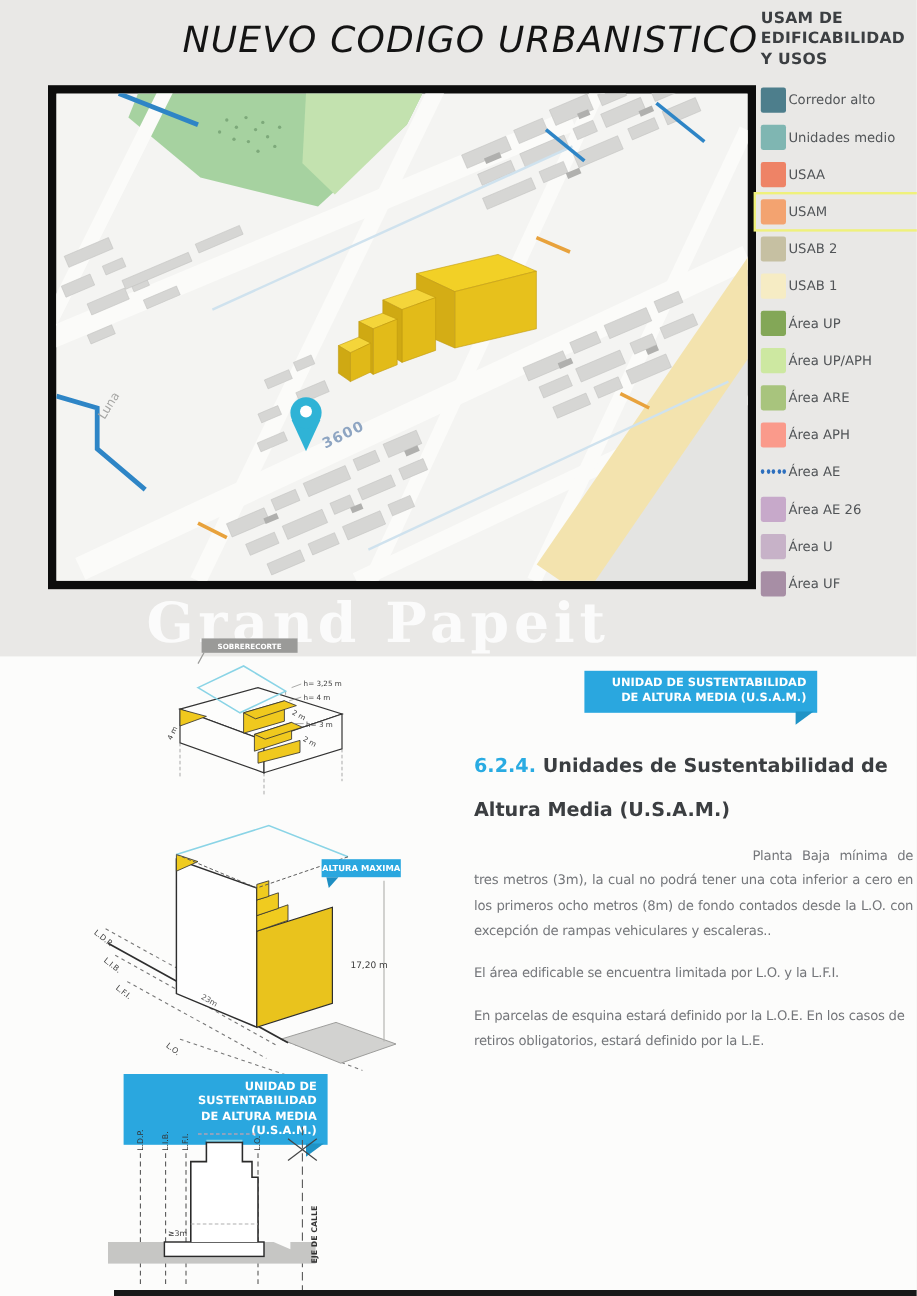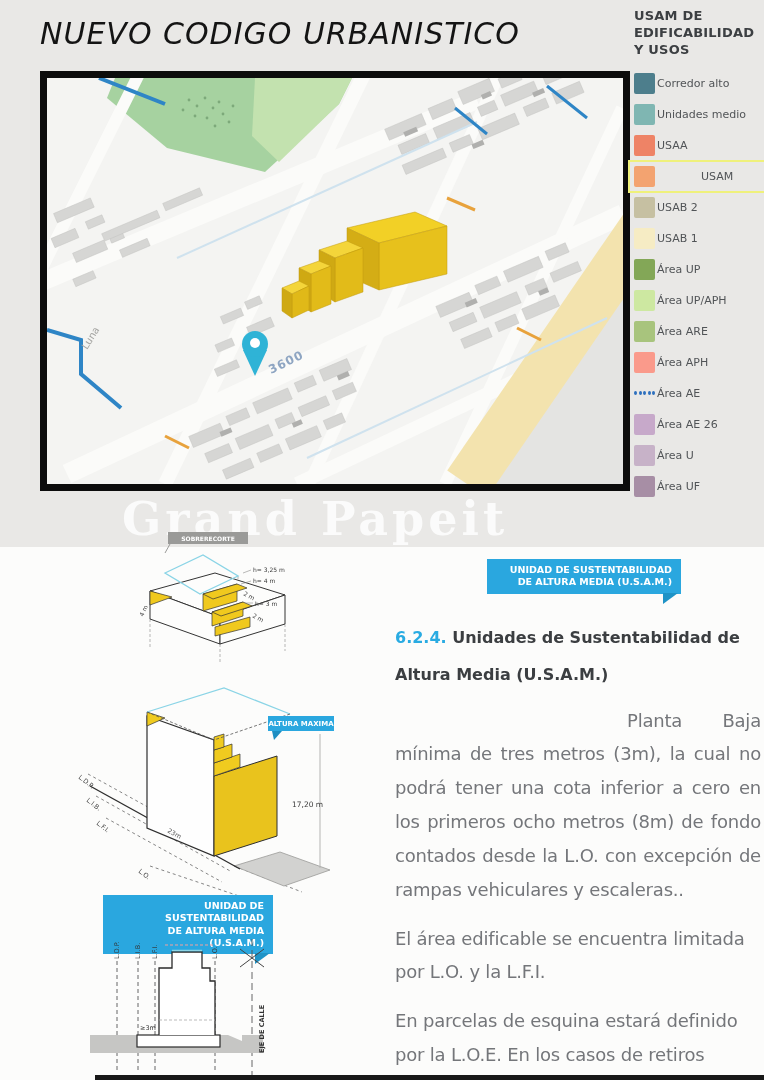--- a/index.html
+++ b/index.html
@@ -3,38 +3,38 @@
 <meta charset="utf-8">
 <style>
   html,body{margin:0;padding:0;}
   body{width:764px;height:1080px;position:relative;overflow:hidden;
        font-family:"DejaVu Sans","Liberation Sans",sans-serif;background:#fcfcfb;}
   .abs{position:absolute;}
 
   
   .top-area{left:0;top:0;width:764px;height:547px;background:#e9e8e6;}
 
-  .page-title{left:40px;top:16px;width:592px;text-align:left;
+  .page-title{left:40px;top:16px;width:592px;text-align:right;
     font-style:italic;font-size:30px;font-weight:500;color:#141414;letter-spacing:1px;}
 
   
   .map-frame{left:40px;top:71px;width:590px;height:420px;background:#f4f4f2;
     border:7px solid #0c0c0c;box-sizing:border-box;}
   .map-frame svg{display:block;}
 
   
   .legend{left:632px;top:8px;width:130px;}
   .legend-title{font-size:13px;font-weight:bold;color:#3c3f42;line-height:1.3;
     letter-spacing:.2px;margin:0 0 14px 2px;}
   .legend-row{display:flex;align-items:center;height:21px;margin:0 0 10px 2px;position:relative;}
   .legend-swatch{width:21px;height:21px;border-radius:2px;flex:0 0 auto;}
   .legend-dots{width:21px;display:flex;gap:1.5px;align-items:center;flex:0 0 auto;}
   .legend-dots span{width:4px;height:4px;border-radius:50%;display:block;}
   .legend-label{margin-left:2px;font-size:11px;color:#515457;white-space:nowrap;}
-  .legend-row.highlighted{outline:2px solid #eff17b;outline-offset:4px;gap:44px;}
+  .legend-row.highlighted{outline:2px solid #eff17b;outline-offset:4px;}
 
   
   .watermark{left:122px;top:492px;font-family:"DejaVu Serif","Liberation Serif",serif;
     font-weight:bold;font-size:46px;color:rgba(255,255,255,0.82);letter-spacing:4px;}
 
   
   .bubble{background:#2aa7df;color:#fff;font-weight:bold;text-align:right;
     padding:5px 9px;line-height:1.3;position:absolute;}
   .bubble:after{content:"";position:absolute;right:3px;bottom:-10px;width:0;height:0;
     border-left:15px solid #1f93c6;border-bottom:11px solid transparent;}
@@ -46,21 +46,21 @@
   .svg-d1{left:95px;top:529px;}
   .svg-d2{left:72px;top:660px;}
   .svg-d3{left:88px;top:933px;}
   svg text{font-family:"DejaVu Sans","Liberation Sans",sans-serif;}
 
   
   .article{left:395px;top:620px;width:366px;}
   .article-heading{margin:0 0 10px 0;font-size:16px;font-weight:bold;
     color:#3b3e41;line-height:2.3;}
   .article-heading .num{color:#29abe2;}
-  .body-p{margin:0 0 15px 0;font-size:18px;color:#74767a;line-height:1.88;
+  .body-p{margin:0 0 15px 0;font-size:11px;color:#74767a;line-height:1.88;
     letter-spacing:-0.2px;}
   .body-p.indent-first{text-indent:232px;text-align:justify;}
 
   .bottom-bar{left:95px;top:1075px;width:669px;height:5px;background:#181818;}
 </style>
 </head>
 <body>
 
 <div class="abs top-area"></div>
 

